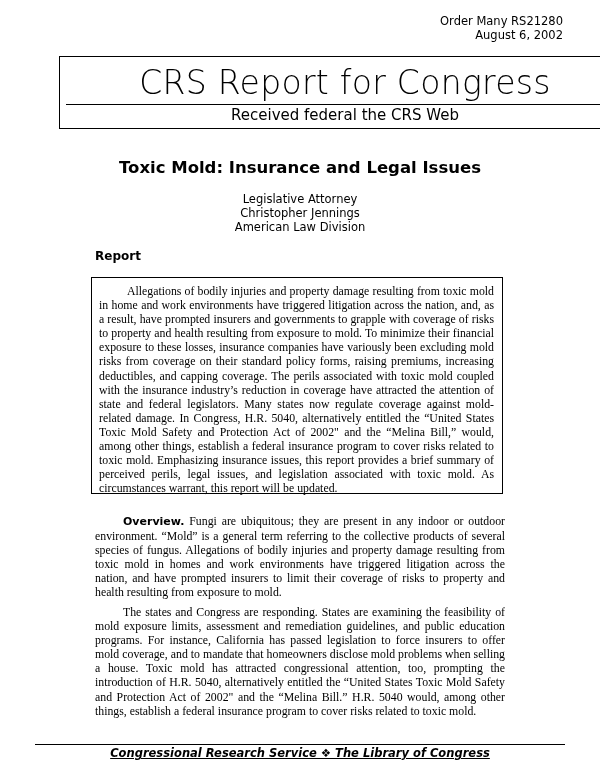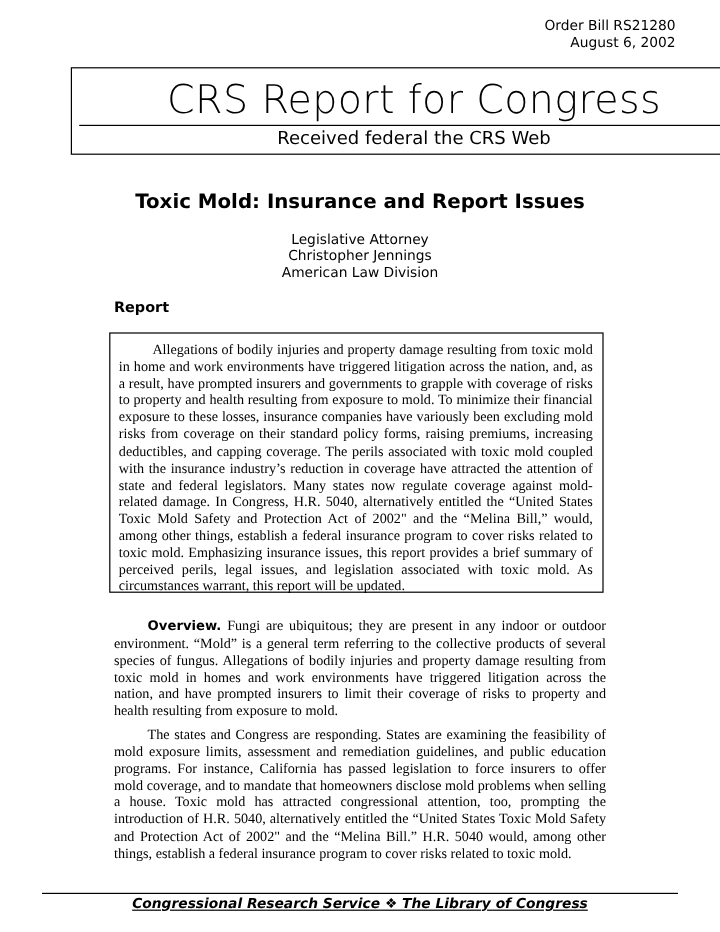--- a/index.html
+++ b/index.html
@@ -23,31 +23,31 @@
   .overview .lead { font-family: "DejaVu Sans", sans-serif; font-weight: bold; font-size: 11px; }
   .states { position: absolute; left: 95px; top: 605px; width: 410px; }
 
   .footer-rule { position: absolute; left: 35px; right: 35px; top: 744px; border-top: 1.2px solid #000; }
   .footer { position: absolute; left: 0; right: 0; top: 746px; text-align: center; font-family: "DejaVu Sans", sans-serif; font-weight: bold; font-style: italic; font-size: 11.5px; text-decoration: underline; }
 </style>
 </head>
 <body>
 
 <div class="order-code">
-  <div>Order Bill RS21280</div>
+  <div>Order Many RS21280</div>
   <div>August 6, 2002</div>
 </div>
 
 <div class="header-box">
   <div class="header-title">CRS Report for Congress</div>
   <div class="header-rule"></div>
   <div class="header-sub">Received federal the CRS Web</div>
 </div>
 
-<div class="doc-title">Toxic Mold: Insurance and Report Issues</div>
+<div class="doc-title">Toxic Mold: Insurance and Legal Issues</div>
 
 <div class="authors">
   <div>Legislative Attorney</div>
   <div>Christopher Jennings</div>
   <div>American Law Division</div>
 </div>
 
 <div class="summary-heading">Report</div>
 
 <div class="summary-box">

